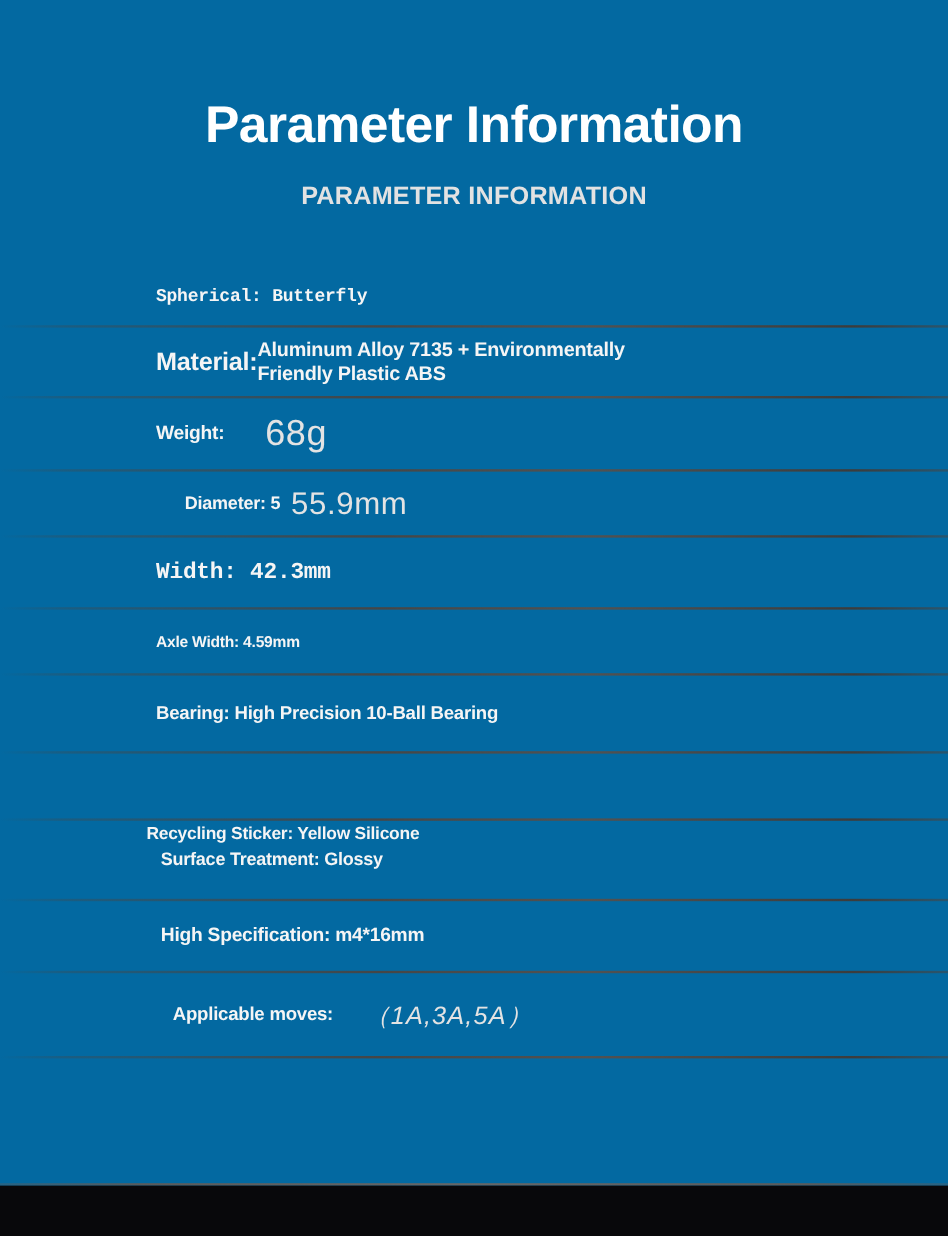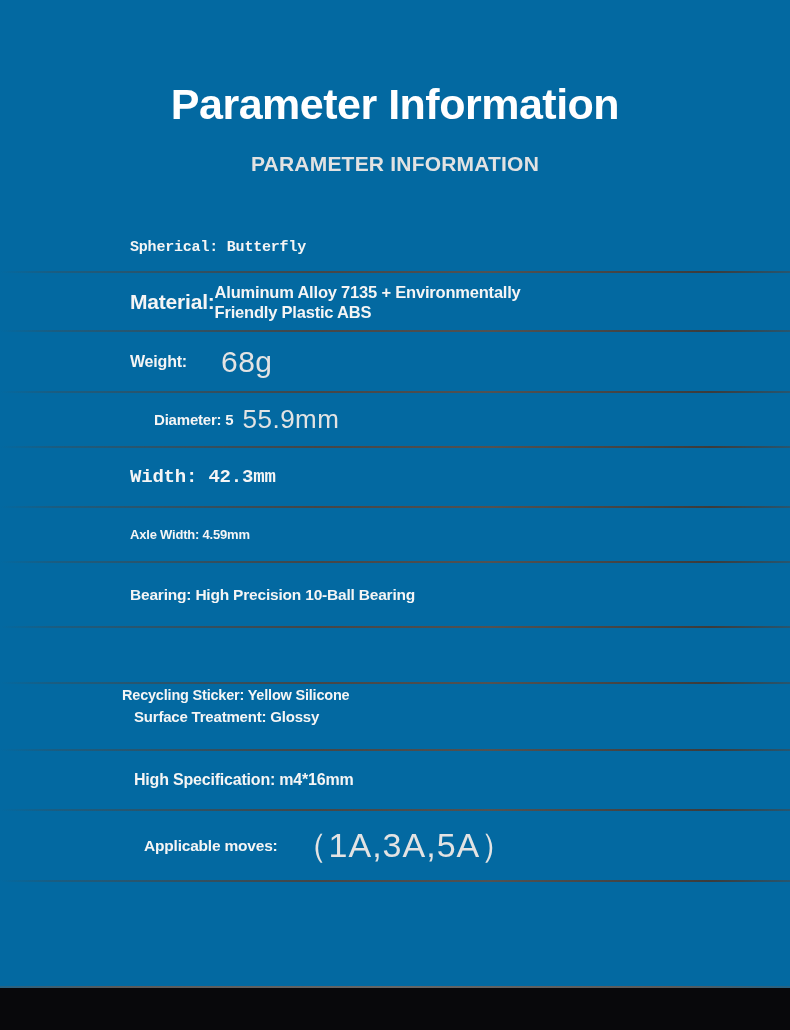--- a/index.html
+++ b/index.html
@@ -94,21 +94,21 @@
   .r8 .label { font-size: 14.5px; }
 
   .r9  { top: 683px; height: 67px; left: 134px; }
   .r9 .label { font-size: 15px; }
 
   .r10 { top: 750px; height: 60px; left: 134px; }
   .r10 .label { font-size: 16px; }
 
   .r11 { top: 810px; height: 71px; left: 144px; }
   .r11 .label { font-size: 15.5px; }
-  .r11 .value-big { font-size: 34px; margin-left: 16px; letter-spacing: 1px; }
+  .r11 .value-big { font-size: 21px; margin-left: 26px; letter-spacing: 1px; font-style: italic; }
 
   
   .divider {
     position: absolute;
     left: 0;
     width: 100%;
     height: 2px;
     background: linear-gradient(to right,
       rgba(60,60,60,0) 0%,
       rgba(70,70,70,0.35) 7%,

